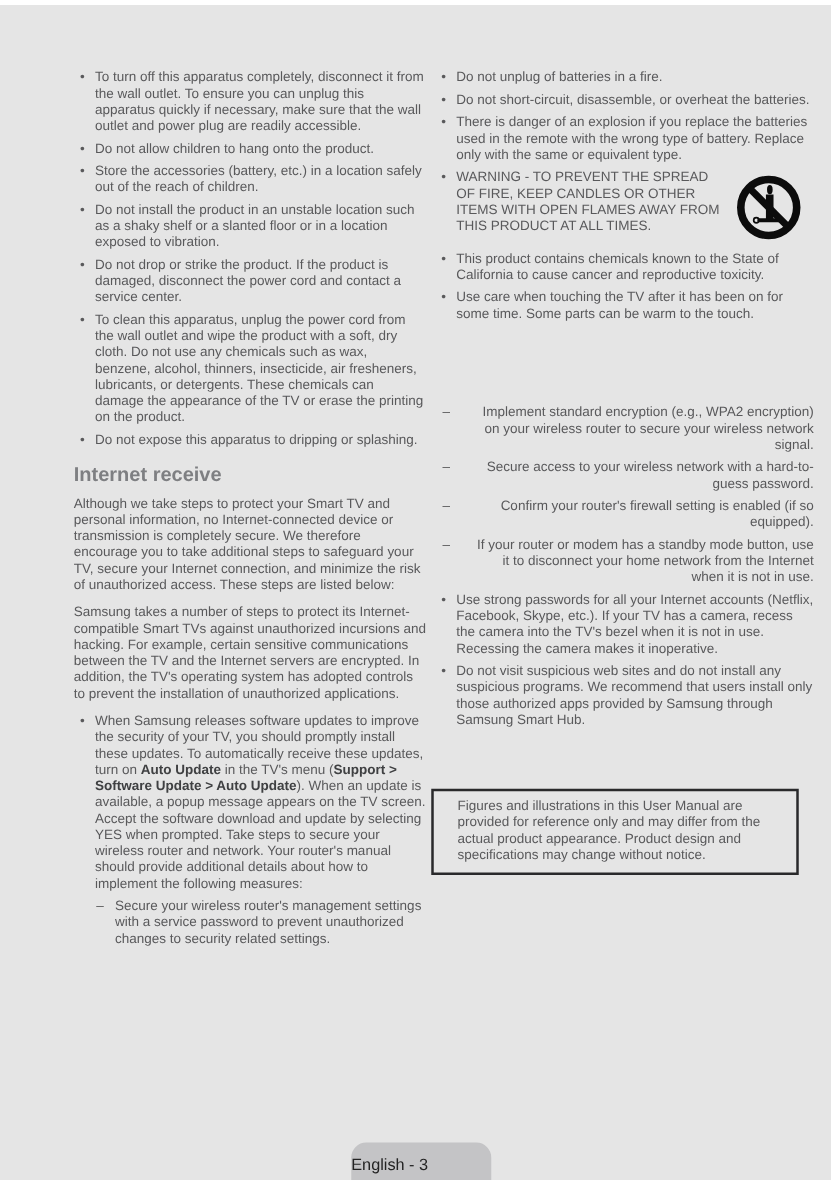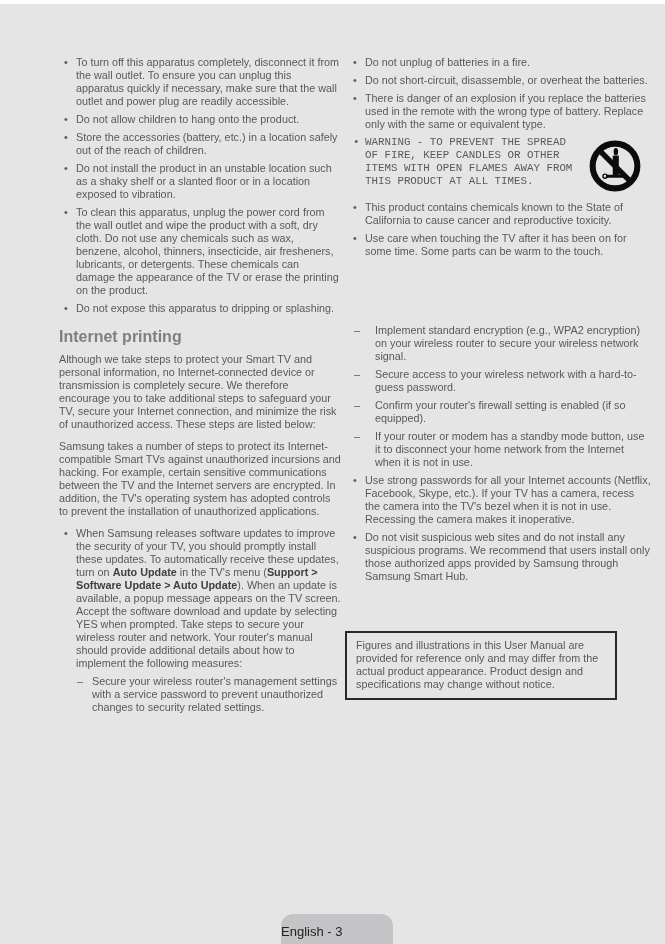--- a/index.html
+++ b/index.html
@@ -47,32 +47,32 @@
   h2.section-heading {
     font-size: 16px;
     line-height: 18px;
     font-weight: bold;
     color: #7e7f82;
     margin: 13px 0 7px 0;
   }
   p { margin: 0 0 9px 0; }
   b, .bold { font-weight: bold; color: #3f4042; }
 
-  .warning-item { display: flex; align-items: flex-start; font-family: Liberation Mono, monospace; }
+  .warning-item { display: flex; align-items: flex-start; }
   .warning-text { width: 216px; flex: 0 0 auto; }
   .warn-icon { margin: 4px 0 0 8px; color: #0c0c0c; flex: 0 0 auto; }
 
-  .gap-top { margin-top: 66px; }
+  .gap-top { margin-top: 66px; text-align: right; }
 
   .note-box {
     margin-top: 48px;
     margin-left: -3px;
-    width: 272px;
+    width: 294px;
     border: 2px solid #29292b;
-    padding: 6px 9px 7px 9px;
+    padding: 6px 9px 7px 19px;
   }
 
   .footer-tab {
     position: absolute;
     left: 281px;
     bottom: 0;
     width: 112px;
     height: 34px;
     background: #c4c4c6;
     border-radius: 12px 12px 0 0;
@@ -88,25 +88,26 @@
 
 <div class="page">
   <div class="columns">
 
     <div class="col-left">
       <ul class="blist">
         <li>To turn off this apparatus completely, disconnect it from the wall outlet. To ensure you can unplug this apparatus quickly if necessary, make sure that the wall outlet and power plug are readily accessible.</li>
         <li>Do not allow children to hang onto the product.</li>
         <li>Store the accessories (battery, etc.) in a location safely out of the reach of children.</li>
         <li>Do not install the product in an unstable location such as a shaky shelf or a slanted floor or in a location exposed to vibration.</li>
+        <li>Do not drop or strike the product. If the product is damaged, disconnect the power cord and contact a service center.</li>
         <li>To clean this apparatus, unplug the power cord from the wall outlet and wipe the product with a soft, dry cloth. Do not use any chemicals such as wax, benzene, alcohol, thinners, insecticide, air fresheners, lubricants, or detergents. These chemicals can damage the appearance of the TV or erase the printing on the product.</li>
         <li>Do not expose this apparatus to dripping or splashing.</li>
       </ul>
 
-      <h2 class="section-heading">Internet printing</h2>
+      <h2 class="section-heading">Internet receive</h2>
 
       <p>Although we take steps to protect your Smart TV and personal information, no Internet-connected device or transmission is completely secure. We therefore encourage you to take additional steps to safeguard your TV, secure your Internet connection, and minimize the risk of unauthorized access. These steps are listed below:</p>
       <p>Samsung takes a number of steps to protect its Internet-compatible Smart TVs against unauthorized incursions and hacking. For example, certain sensitive communications between the TV and the Internet servers are encrypted. In addition, the TV's operating system has adopted controls to prevent the installation of unauthorized applications.</p>
 
       <ul class="blist">
         <li><span>When Samsung releases software updates to improve the security of your TV, you should promptly install these updates. To automatically receive these updates, turn on </span><b>Auto Update</b><span> in the TV's menu (</span><b>Support &gt; Software Update &gt; Auto Update</b><span>). When an update is available, a popup message appears on the TV screen. Accept the software download and update by selecting YES when prompted. Take steps to secure your wireless router and network. Your router's manual should provide additional details about how to implement the following measures:</span></li>
       </ul>
 
       <ul class="dlist">
         <li>Secure your wireless router's management settings with a service password to prevent unauthorized changes to security related settings.</li>

